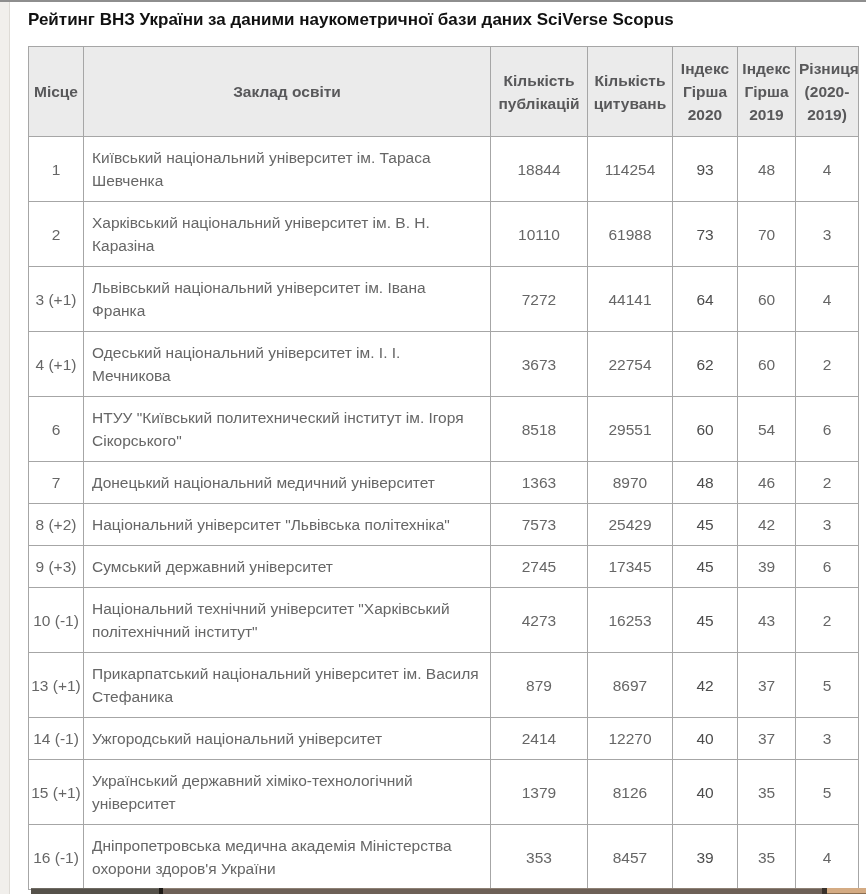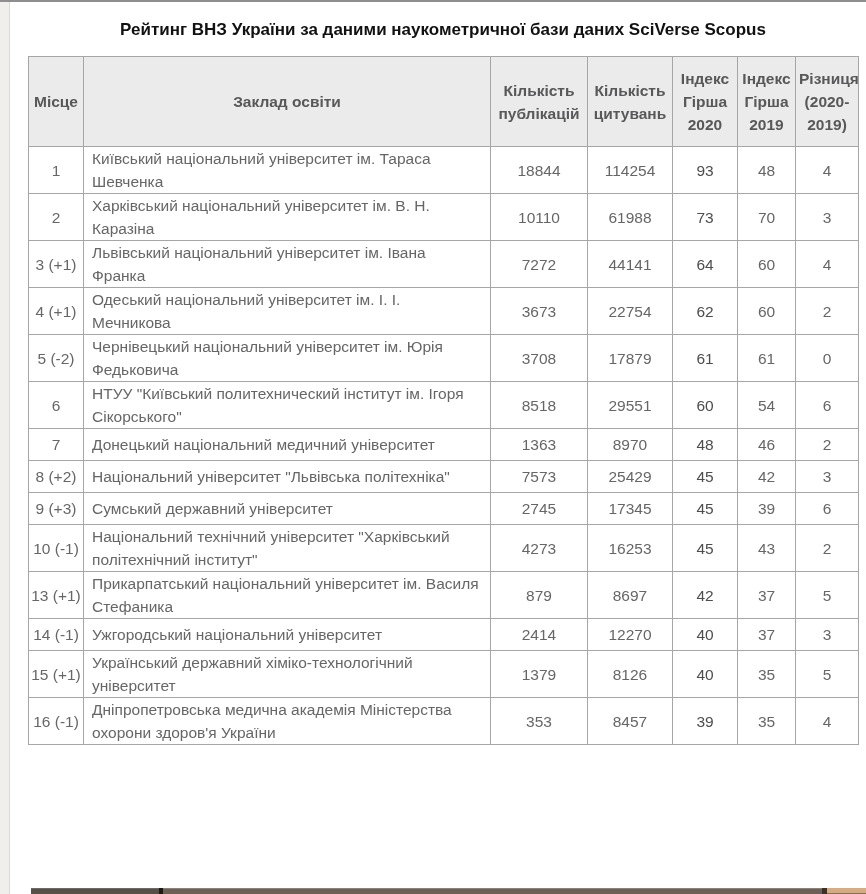--- a/index.html
+++ b/index.html
@@ -30,24 +30,23 @@
     border-right: 1px solid #dedbd6;
   }
   .content {
     position: absolute; top: 2px; left: 28px;
     width: 830px;
   }
   .page-title {
     font-size: 17px;
     font-weight: bold;
     color: var(--title-text);
-    margin: 17px 0 0 0;
+    margin: 7px 0 0 0;
     line-height: 22px;
     white-space: nowrap;
-    text-align: center;
   }
   table.rankings {
     margin-top: 15px;
     border-collapse: collapse;
     width: 830px;
     table-layout: fixed;
     font-size: 15.5px;
     color: var(--cell-text);
   }
   table.rankings th, table.rankings td {
@@ -56,21 +55,21 @@
     line-height: 23px;
   }
   table.rankings th {
     background: var(--header-bg);
     color: var(--header-text);
     font-weight: bold;
     text-align: center;
     padding: 10px 3px;
   }
   td.c-rank { text-align: center; padding: 4px 2px; }
-  td.c-name { text-align: left;   padding: 0 8px; }
+  td.c-name { text-align: left;   padding: 9px 8px; }
   td.c-num  { text-align: center; padding: 4px 2px; }
   td.c-h20  { font-weight: normal; color: var(--bold-text); margin-left: 38px; }
   
   .bottom-bar { position: absolute; bottom: 0; left: 0; width: 866px; height: 6px; }
   .bottom-bar .seg1 { position: absolute; left: 31px;  width: 128px; height: 6px; background: #55514a; border-top: 1px solid #6e6a62; }
   .bottom-bar .div1 { position: absolute; left: 159px; width: 4px;   height: 6px; background: #1d1a16; }
   .bottom-bar .seg2 { position: absolute; left: 163px; width: 659px; height: 6px; background: #6d6057; border-top: 1px solid #8d8074; }
   .bottom-bar .div2 { position: absolute; left: 822px; width: 5px;   height: 6px; background: #3a322a; }
   .bottom-bar .seg3 { position: absolute; left: 827px; width: 39px;  height: 6px; background: #d4ab83; border-bottom: 1px solid #8c6f51; }
 </style>
@@ -135,29 +134,20 @@
         <tr>
           <td class="c-rank">4 (+1)</td>
           <td class="c-name">Одеський національний університет ім. І. І. Мечникова</td>
           <td class="c-num">3673</td>
           <td class="c-num">22754</td>
           <td class="c-num c-h20">62</td>
           <td class="c-num">60</td>
           <td class="c-num">2</td>
         </tr>
         <tr>
-          <td class="c-rank">5 (-2)</td>
-          <td class="c-name">Чернівецький національний університет ім. Юрія Федьковича</td>
-          <td class="c-num">3708</td>
-          <td class="c-num">17879</td>
-          <td class="c-num c-h20">61</td>
-          <td class="c-num">61</td>
-          <td class="c-num">0</td>
-        </tr>
-        <tr>
           <td class="c-rank">6</td>
           <td class="c-name">НТУУ "Київський политехнический інститут ім. Ігоря Сікорського"</td>
           <td class="c-num">8518</td>
           <td class="c-num">29551</td>
           <td class="c-num c-h20">60</td>
           <td class="c-num">54</td>
           <td class="c-num">6</td>
         </tr>
         <tr>
           <td class="c-rank">7</td>

